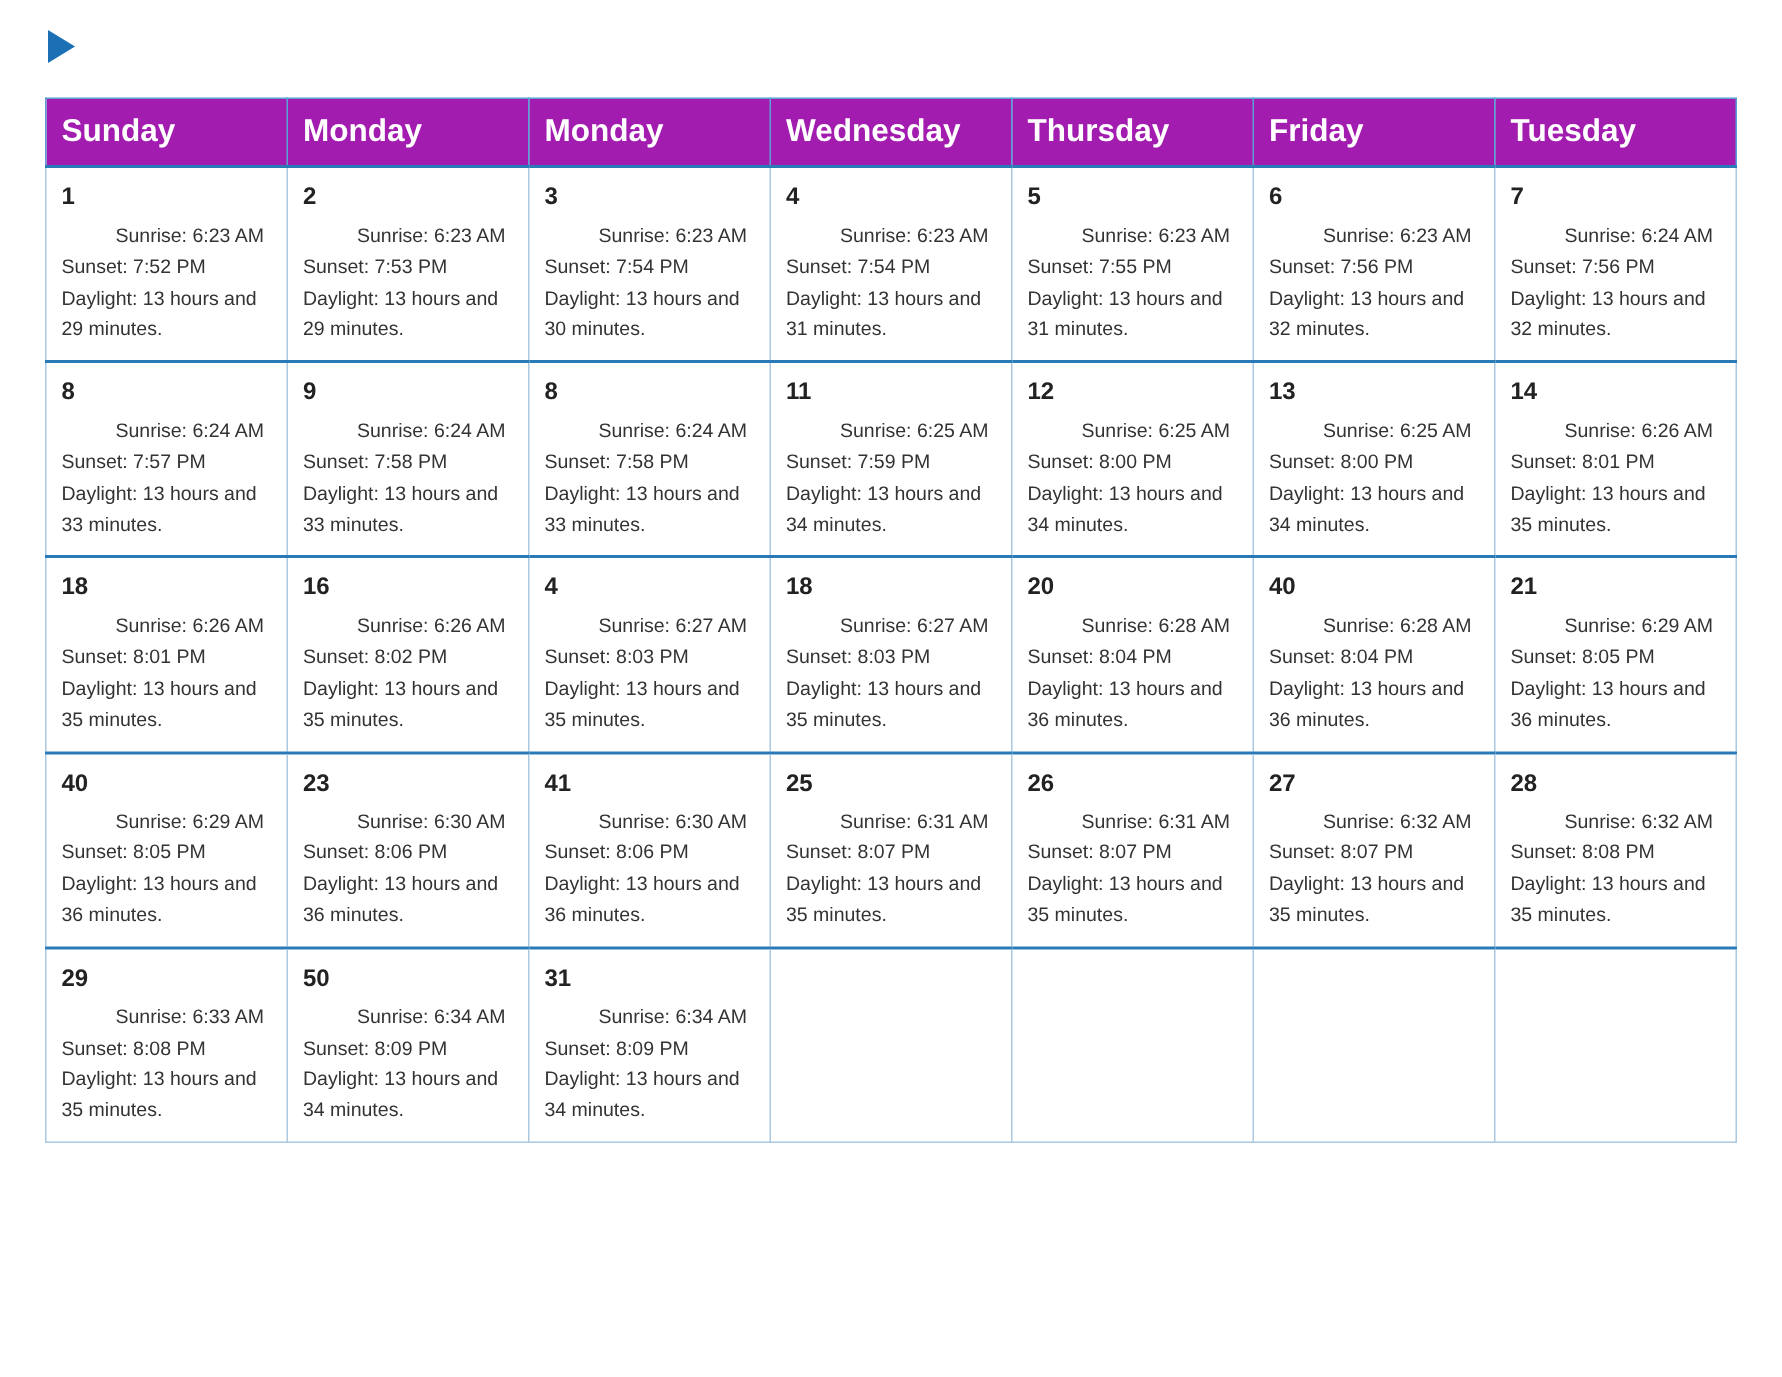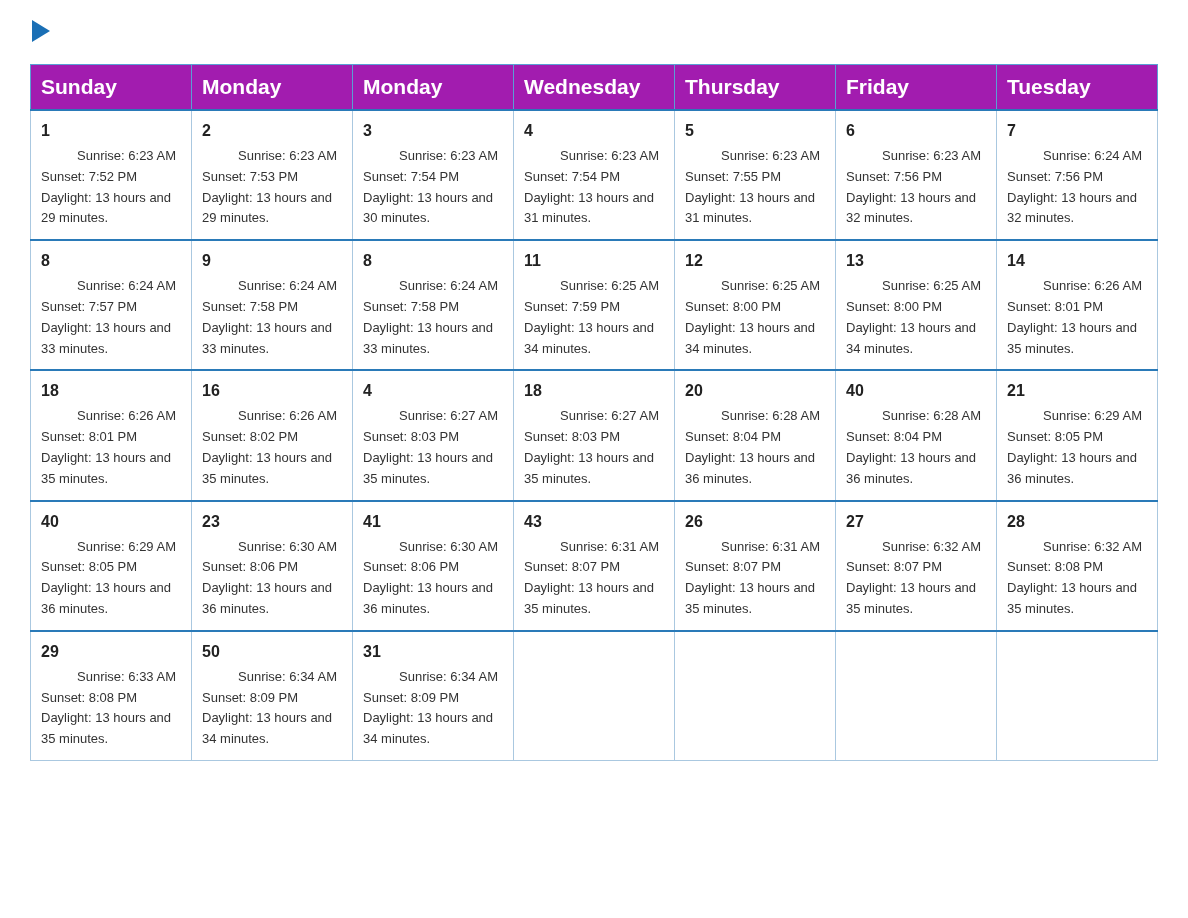--- a/index.html
+++ b/index.html
@@ -231,21 +231,21 @@
         </td>
         <td>
           <span class="day-num">23</span>
           <span class="day-info">Sunrise: 6:30 AM<br>Sunset: 8:06 PM<br>Daylight: 13 hours and 36 minutes.</span>
         </td>
         <td>
           <span class="day-num">41</span>
           <span class="day-info">Sunrise: 6:30 AM<br>Sunset: 8:06 PM<br>Daylight: 13 hours and 36 minutes.</span>
         </td>
         <td>
-          <span class="day-num">43</span>
+          <span class="day-num">25</span>
           <span class="day-info">Sunrise: 6:31 AM<br>Sunset: 8:07 PM<br>Daylight: 13 hours and 35 minutes.</span>
         </td>
         <td>
           <span class="day-num">26</span>
           <span class="day-info">Sunrise: 6:31 AM<br>Sunset: 8:07 PM<br>Daylight: 13 hours and 35 minutes.</span>
         </td>
         <td>
           <span class="day-num">27</span>
           <span class="day-info">Sunrise: 6:32 AM<br>Sunset: 8:07 PM<br>Daylight: 13 hours and 35 minutes.</span>
         </td>

